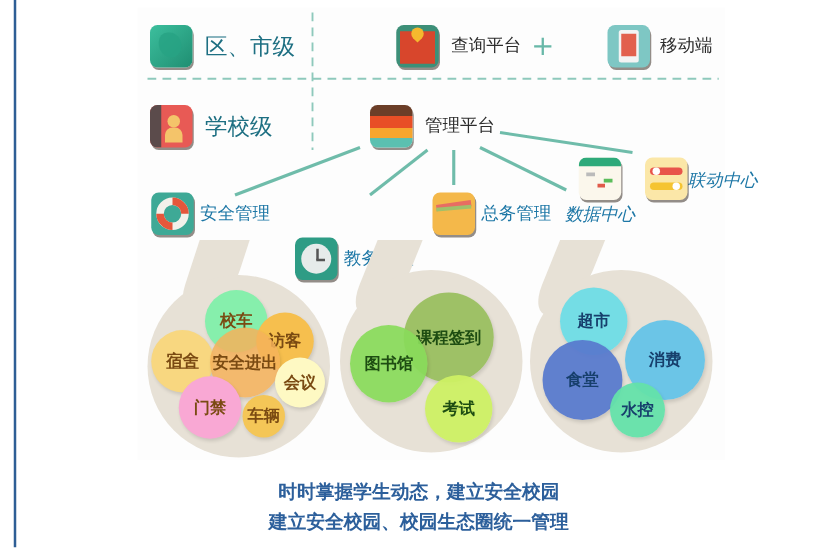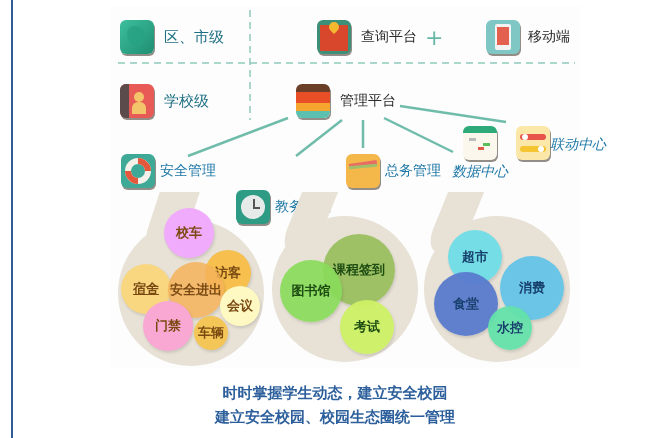--- a/index.html
+++ b/index.html
@@ -9,21 +9,21 @@
   .left-rule { position: absolute; left: 11px; top: 0; width: 2px; height: 438px; background: #2e5e95; }
   .panel { position: absolute; left: 110px; top: 6px; width: 470px; height: 362px; background: #fdfdfd; }
 
   svg.lines { position: absolute; left: 0; top: 0; width: 670px; height: 438px; pointer-events: none; }
 
   .node { position: absolute; display: flex; align-items: center; }
   .icon { width: 34px; height: 34px; border-radius: 6px; position: relative; overflow: hidden;
           box-shadow: 1px 2px 0 rgba(60,50,40,0.55); flex: none; }
   .label { font-size: 14px; color: #2c2c2c; margin-left: 10px; white-space: nowrap; }
   .label.blue { color: #1d77a6; font-size: 14px; margin-left: 5px; }
-  .label.teal { color: #1d6f82; font-size: 15px; }
+  .label.teal { color: #1d6f82; font-size: 18px; }
   .label.under { margin-left: 0; font-style: italic; }
 
   .plus { position: absolute; left: 425px; top: 25px; font-size: 22px; color: #68b8a8; }
 
   
   .ic-region { background: linear-gradient(135deg,#3cbf9d,#1f8e72); }
   .ic-region::after { content:""; position:absolute; left:7px; top:6px; width:18px; height:20px;
         background:#27a283; border-radius: 40% 55% 45% 60%; opacity:0.8; }
   .ic-query { background:#3d8f78; }
   .ic-query .m { position:absolute; left:3px; top:5px; width:28px; height:26px; background:#d8462c; }
@@ -159,21 +159,21 @@
       <div class="y"></div>
       <div class="d1"></div>
       <div class="d2"></div>
     </div>
   <span class="label blue under" style="margin-top:3px">联动中心</span>
 </div>
 
 <div class="bubble-wrap" style="left:0;top:0;">
   <div class="tail" style="left:150px;top:192px;width:40px;height:60px;border-radius:0 0 60% 40%;transform:skewX(-18deg);"></div>
   <div class="blob" style="left:118px;top:220px;width:146px;height:146px;"></div>
-  <div class="circle c-y" style="left:164px;top:208px;width:50px;height:50px;background:#f0abfc;">校车</div>
+  <div class="circle c-y" style="left:164px;top:232px;width:50px;height:50px;background:#86efac;">校车</div>
   <div class="circle c-y" style="left:205px;top:250px;width:46px;height:46px;background:#f6bf4e;">访客</div>
   <div class="circle c-y" style="left:121px;top:264px;width:50px;height:50px;background:#f8d780;text-decoration:underline;">宿舍</div>
   <div class="circle c-y" style="left:168px;top:262px;width:56px;height:56px;background:rgba(245,178,90,0.85);">安全进出</div>
   <div class="circle c-y" style="left:220px;top:286px;width:40px;height:40px;background:#fef9c3;">会议</div>
   <div class="circle c-y" style="left:143px;top:301px;width:50px;height:50px;background:#f9a8d4;">门禁</div>
   <div class="circle c-y" style="left:194px;top:316px;width:34px;height:34px;background:#f4c657;">车辆</div>
 </div>
 
 <div class="bubble-wrap" style="left:0;top:0;">
   <div class="tail" style="left:290px;top:192px;width:36px;height:60px;border-radius:0 0 60% 40%;transform:skewX(-22deg);"></div>

